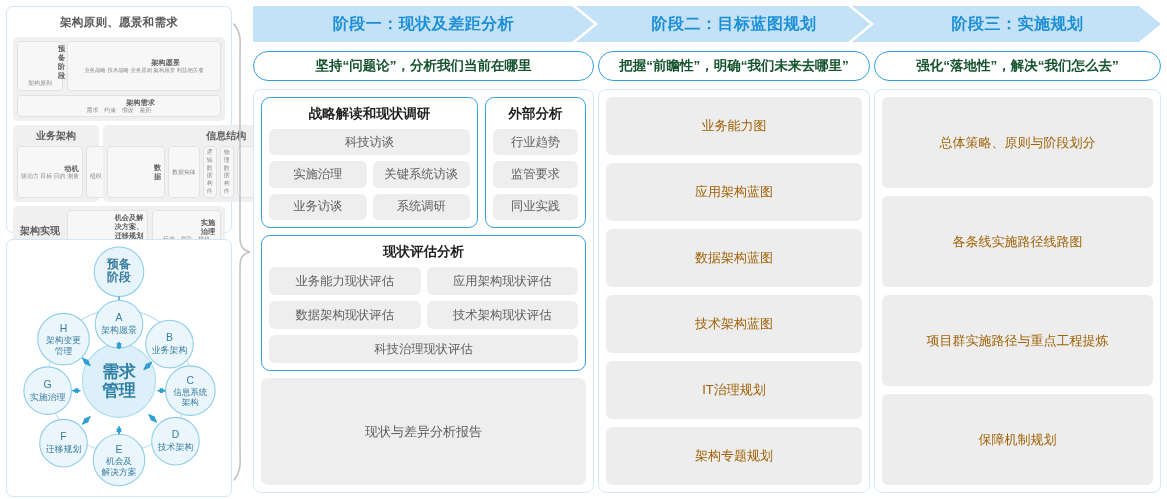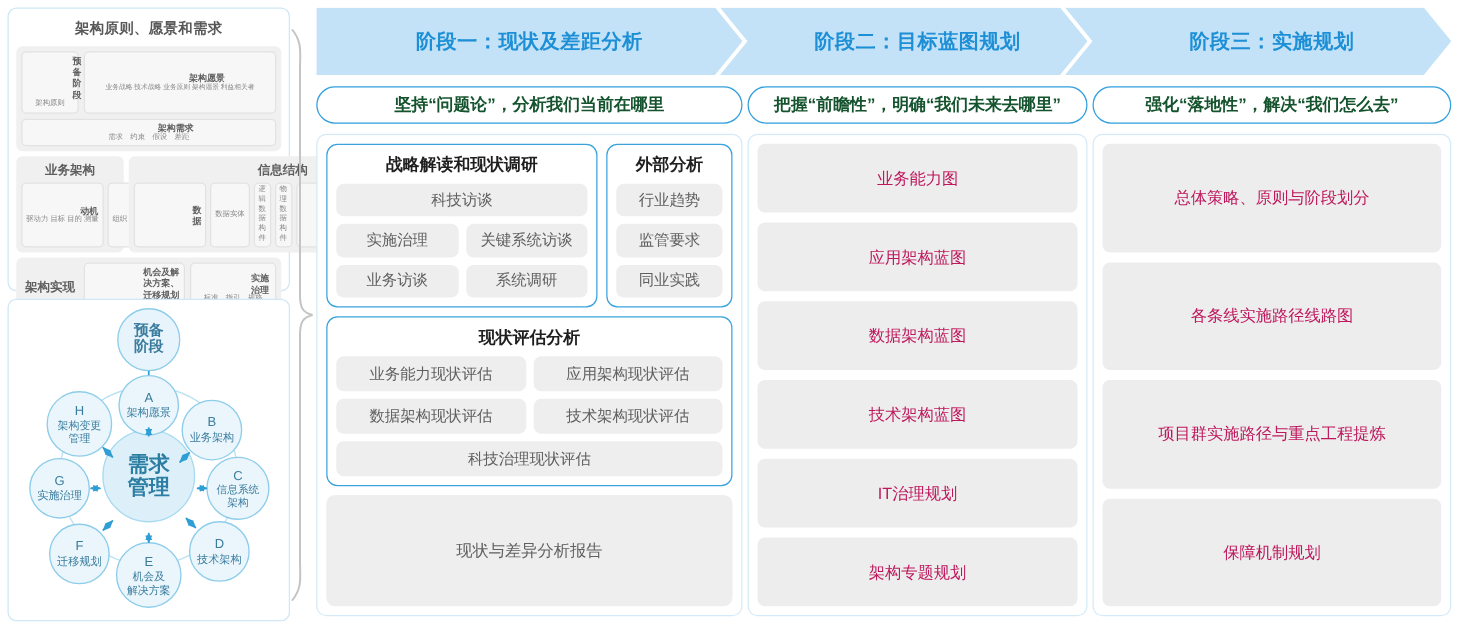--- a/index.html
+++ b/index.html
@@ -60,21 +60,21 @@
   
   .stage {
     position: absolute; top: 6px; bottom: 6px;
     display: flex; flex-direction: column;
   }
   .stage-1 { left: 253px; width: 341px; }
   .stage-2 { left: 598px; width: 272px; }
   .stage-3 { left: 874px; width: 287px; }
 
   .chevron {
-    position: relative; height: 54px;
+    position: relative; height: 36px;
     background: #c3e2f7;
     display: flex; align-items: center; justify-content: center;
     color: #1d8fd6; font-size: 16px; font-weight: bold; letter-spacing: .5px;
     flex: none;
   }
   .chev-1 { clip-path: polygon(0 0, calc(100% - 22px) 0, 100% 50%, calc(100% - 22px) 100%, 0 100%); }
   .chev-m { clip-path: polygon(0 0, calc(100% - 22px) 0, 100% 50%, calc(100% - 22px) 100%, 0 100%, 22px 50%); margin-left:-22px; padding-left:22px;}
   .chev-2 { width: 294px; }
   .chev-3 { width: 309px; }
 
@@ -116,21 +116,21 @@
 
   .report-chip {
     background:#eeeeee; border-radius: 7px; color:#606060;
     display:flex; align-items:center; justify-content:center;
     font-size: 13px; flex:1;
   }
 
   
   .list-col { display:flex; flex-direction:column; gap: 8px; flex:1; }
   .list-chip {
-    background:#ededed; border-radius: 6px; color:#be185d;
+    background:#ededed; border-radius: 6px; color:#a16207;
     display:flex; align-items:center; justify-content:center;
     font-size: 13px; flex:1; text-align:left; padding: 0 6px;
   }
   .list-chip.grow2 { flex: 2.05; }
 </style>
 </head>
 <body>
 
 <div id="root">
 

